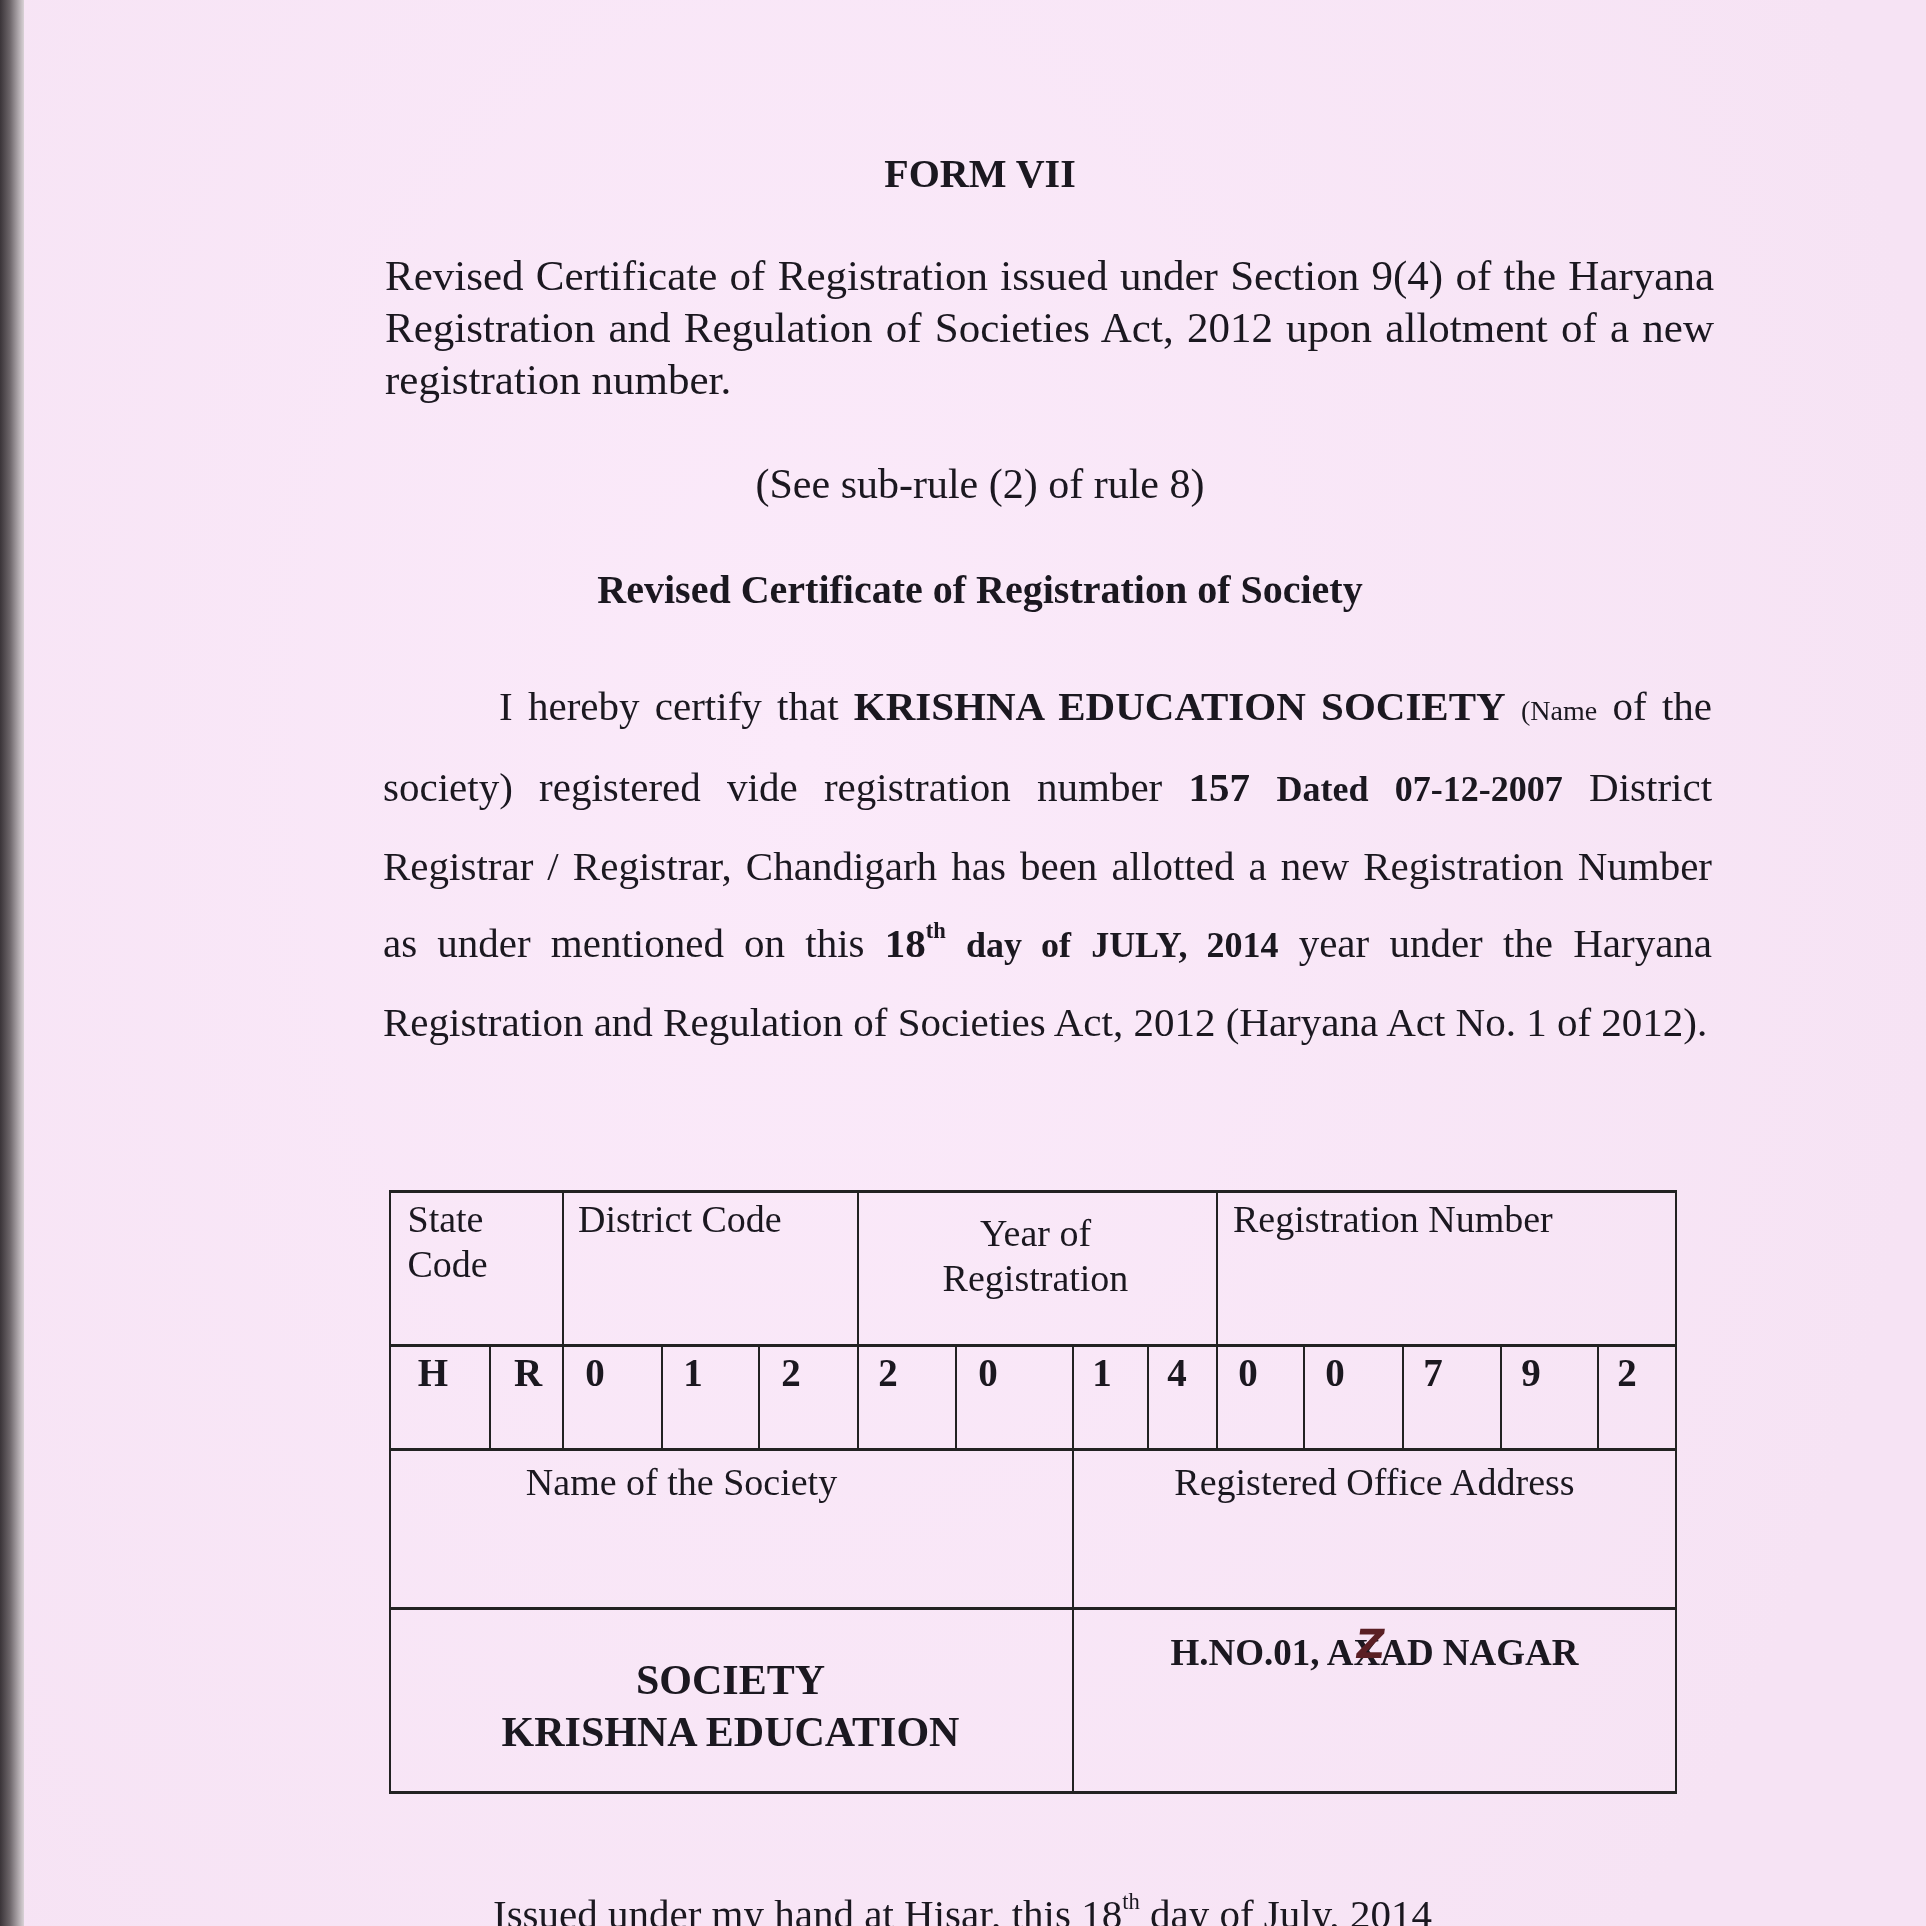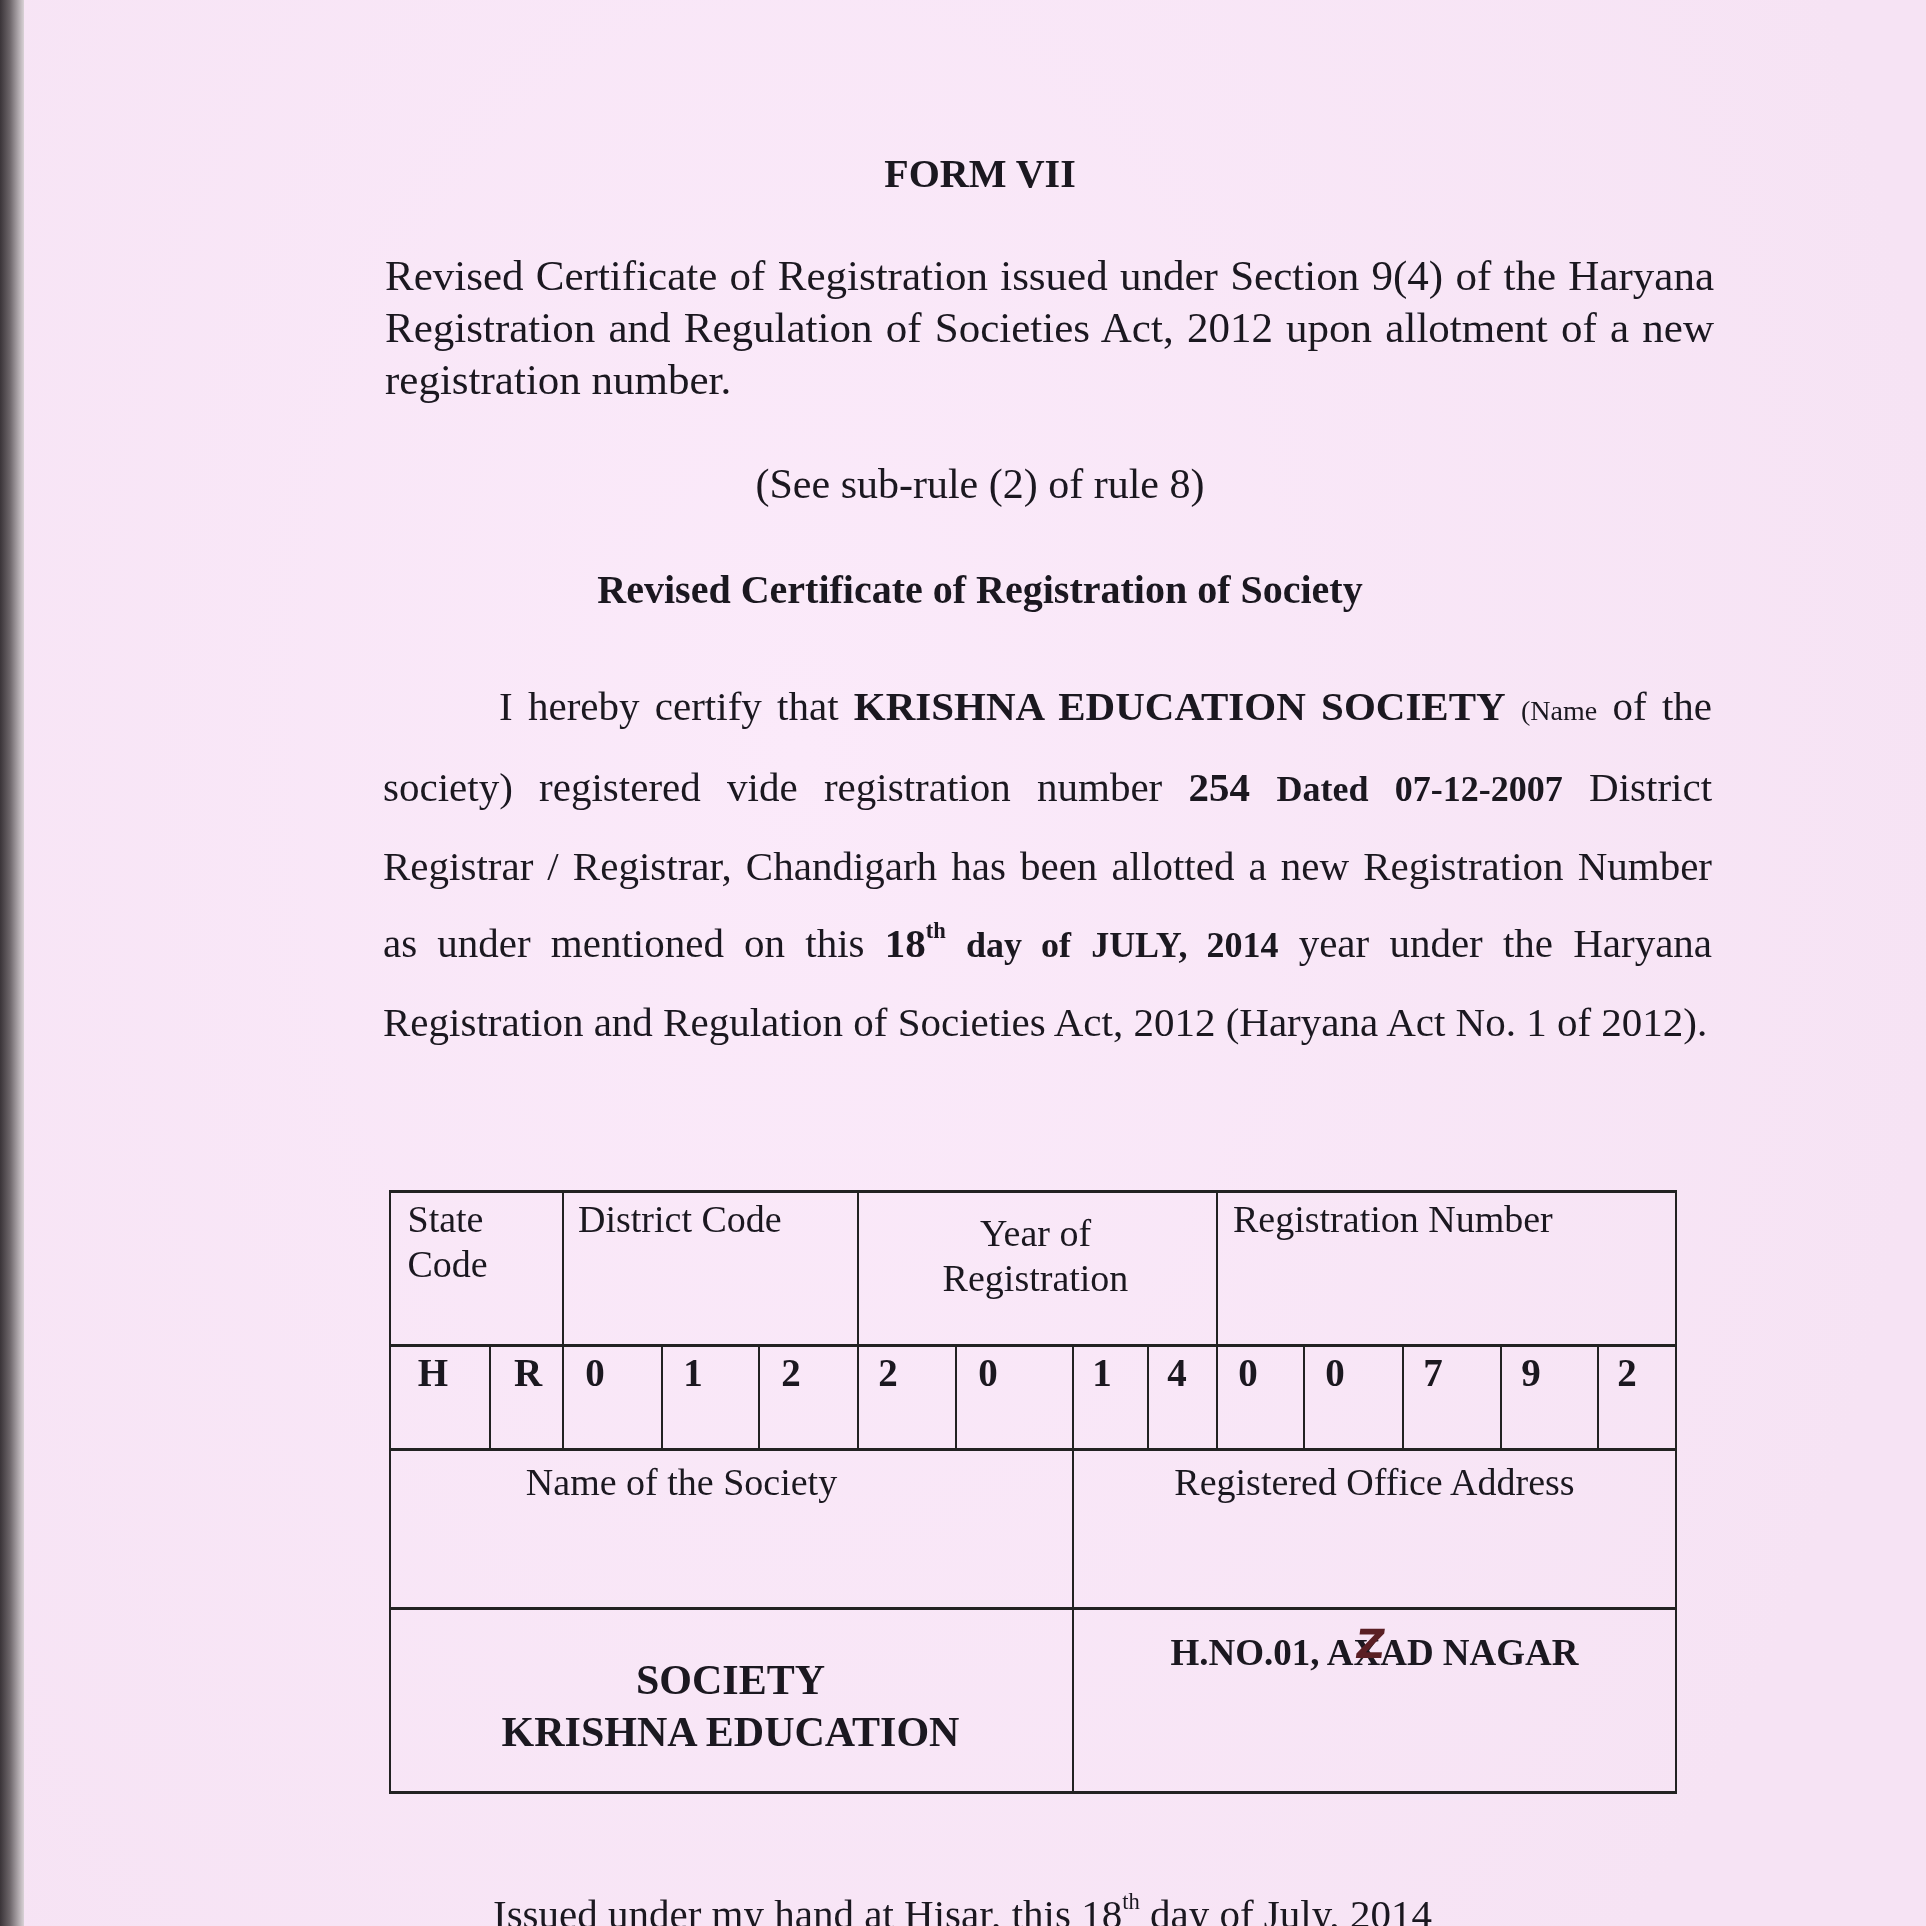--- a/index.html
+++ b/index.html
@@ -60,21 +60,21 @@
 <div class="abs center form-title">FORM VII</div>
 <div class="abs intro">Revised Certificate of Registration issued under Section 9(4) of the Haryana Registration and Regulation of Societies Act, 2012 upon allotment of a new registration number.</div>
 <div class="abs center subrule">(See sub-rule (2) of rule 8)</div>
 <div class="abs center heading">Revised Certificate of Registration of Society</div>
 
 <div class="abs body-text">
   <span class="indent"></span><span>I hereby certify that</span>
   <b>KRISHNA EDUCATION SOCIETY</b>
   <span class="sm">(Name</span>
   <span>of the society) registered vide registration number</span>
-  <b>254</b>
+  <b>157</b>
   <span class="sm-b">Dated</span>
   <span class="sm-b">07-12-2007</span>
   <span>District Registrar / Registrar, Chandigarh has been allotted a new Registration Number as under mentioned on this</span>
   <b><span>18</span><sup>th</sup></b>
   <span class="sm-b">day of</span>
   <span class="sm-b">JULY, 2014</span>
   <span>year under the Haryana Registration and Regulation of Societies Act, 2012 (Haryana Act No. 1 of 2012).</span>
 </div>
 
 <div class="reg-table">

